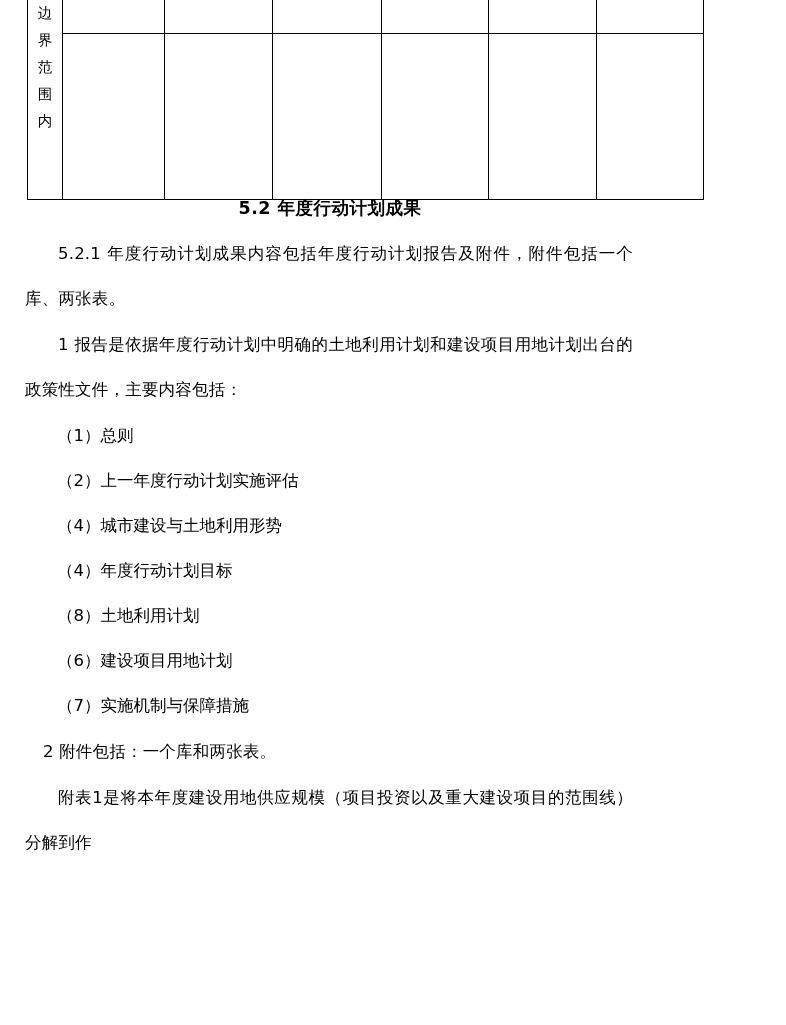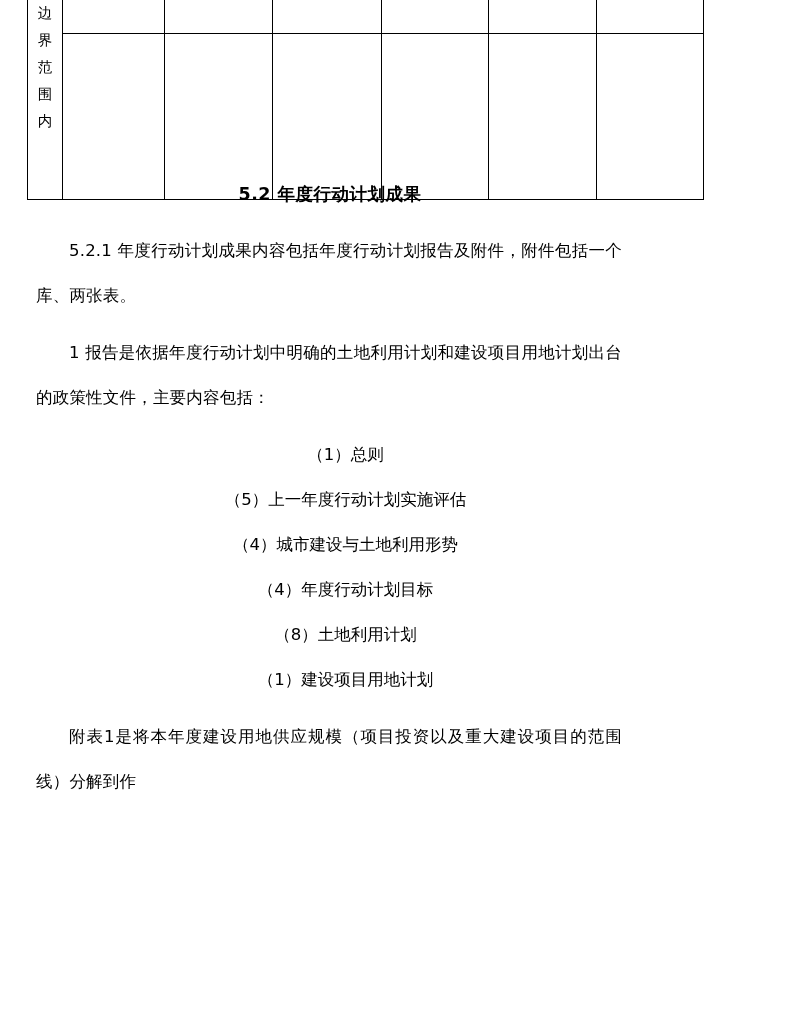--- a/index.html
+++ b/index.html
@@ -50,51 +50,50 @@
   td.vert-label .vchar {
     display: block;
     line-height: 27px;
   }
   .row-tall { height: 166px; }
 
   
   .content {
     position: absolute;
     left: 0;
-    top: 166px;
+    top: 180px;
     width: 660px;
   }
   h2.section-title {
     font-family: "DejaVu Sans", "Liberation Sans", sans-serif;
     font-weight: bold;
     font-size: 17.5px;
     text-align: center;
     margin: 0;
     padding: 16px 0 0 0;
     letter-spacing: 0.5px;
   }
   p.para {
     font-size: 16.5px;
     line-height: 45px;
-    margin: 12px;
+    margin: 1px;
     padding: 0 26px 0 24px;
     text-align: justify;
     text-justify: inter-ideograph;
     letter-spacing: 0.2px;
   }
   p.indent2 { text-indent: 33px; }
   p.indent1 { text-indent: 18px; }
   p.first-para { padding-top: 10px; }
   .list-item {
     font-size: 16.5px;
     line-height: 45px;
     margin: 0;
     padding: 0 26px 0 24px;
     text-indent: 33px;
-    text-align: center;
   }
 </style>
 </head>
 <body>
 
 <div class="page">
 
   <div class="table-wrap">
     <table class="doc-table">
       <colgroup>
@@ -136,25 +135,27 @@
 
   <div class="content">
 
     <h2 class="section-title">5.2 年度行动计划成果</h2>
 
     <p class="para indent2 first-para">5.2.1 年度行动计划成果内容包括年度行动计划报告及附件，附件包括一个库、两张表。</p>
 
     <p class="para indent2">1 报告是依据年度行动计划中明确的土地利用计划和建设项目用地计划出台的政策性文件，主要内容包括：</p>
 
     <p class="list-item">（1）总则</p>
-    <p class="list-item">（5）上一年度行动计划实施评估</p>
+    <p class="list-item">（2）上一年度行动计划实施评估</p>
     <p class="list-item">（4）城市建设与土地利用形势</p>
     <p class="list-item">（4）年度行动计划目标</p>
     <p class="list-item">（8）土地利用计划</p>
-    <p class="list-item">（1）建设项目用地计划</p>
+    <p class="list-item">（6）建设项目用地计划</p>
+    <p class="list-item">（7）实施机制与保障措施</p>
 
+    <p class="para indent1">2 附件包括：一个库和两张表。</p>
 
 
 
     <p class="para indent2">附表1是将本年度建设用地供应规模（项目投资以及重大建设项目的范围线）分解到作</p>
 
   </div>
 </div>
 
 </body></html>

